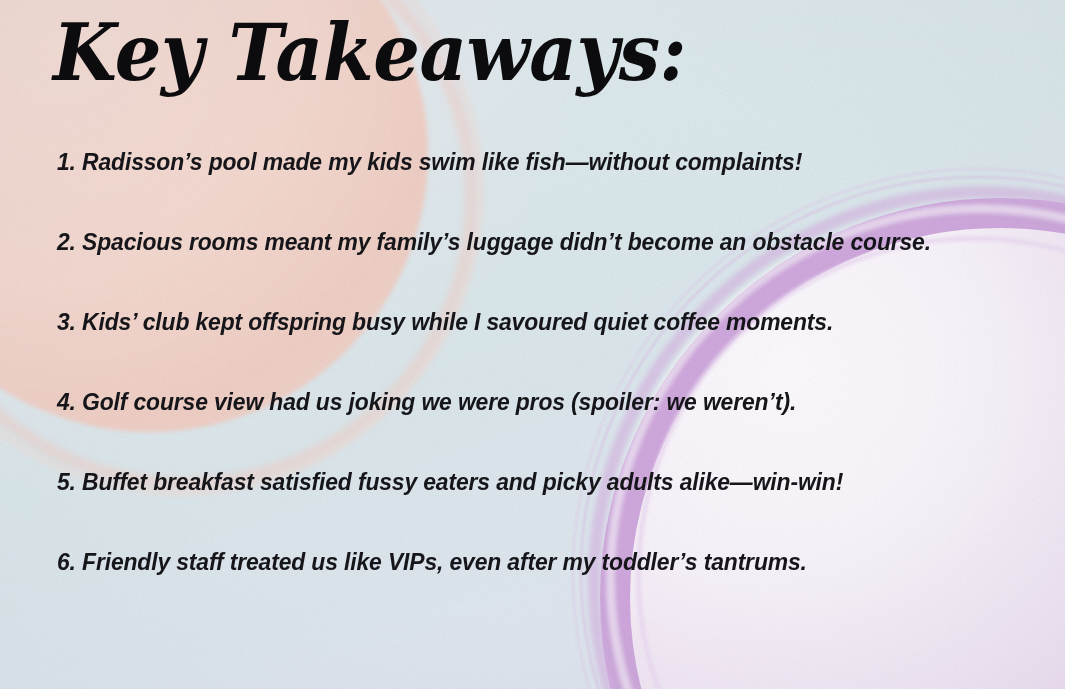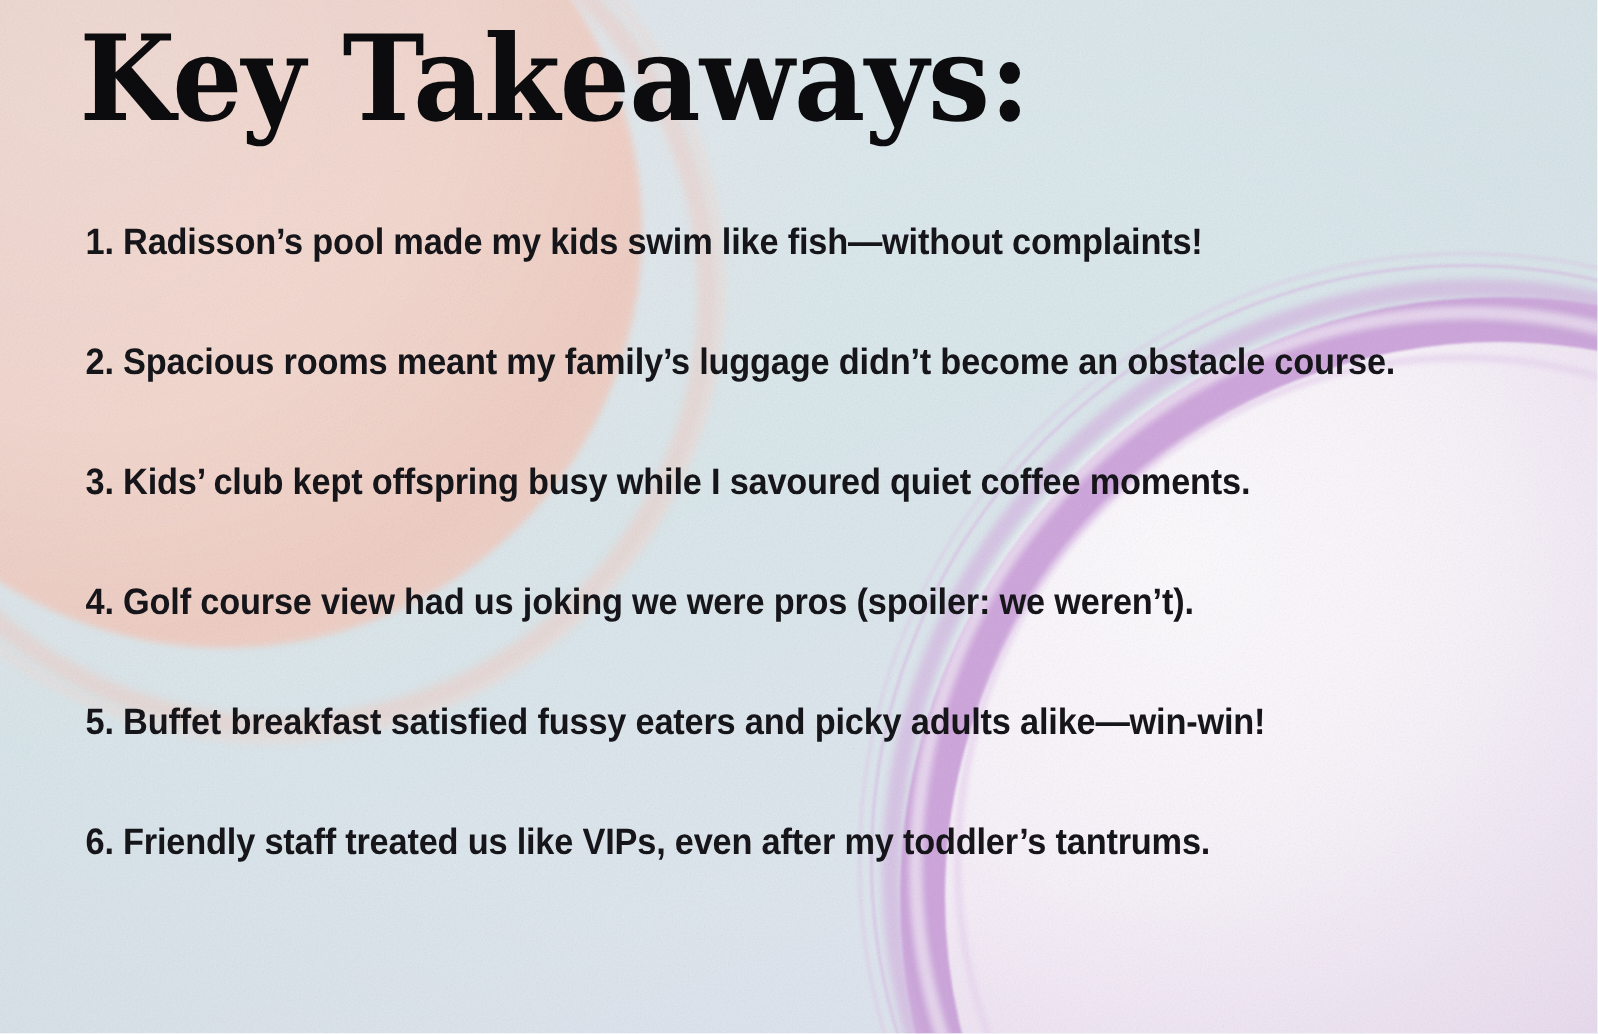--- a/index.html
+++ b/index.html
@@ -8,20 +8,21 @@
     background: #ffffff;
   }
 
   #canvas {
     position: relative;
     width: 1065px;
     height: 689px;
     overflow: hidden;
     background: #dde9ed;
     font-family: "Liberation Sans", sans-serif;
+    font-style: italic;
   }
 
   
 
   .bg-base {
     position: absolute;
     inset: 0;
     background:
       radial-gradient(ellipse 520px 460px at 6% 6%,
         #f8f2f1 0%, #f6eeee 38%, rgba(232,232,238,0.45) 68%, rgba(221,233,237,0) 100%),

